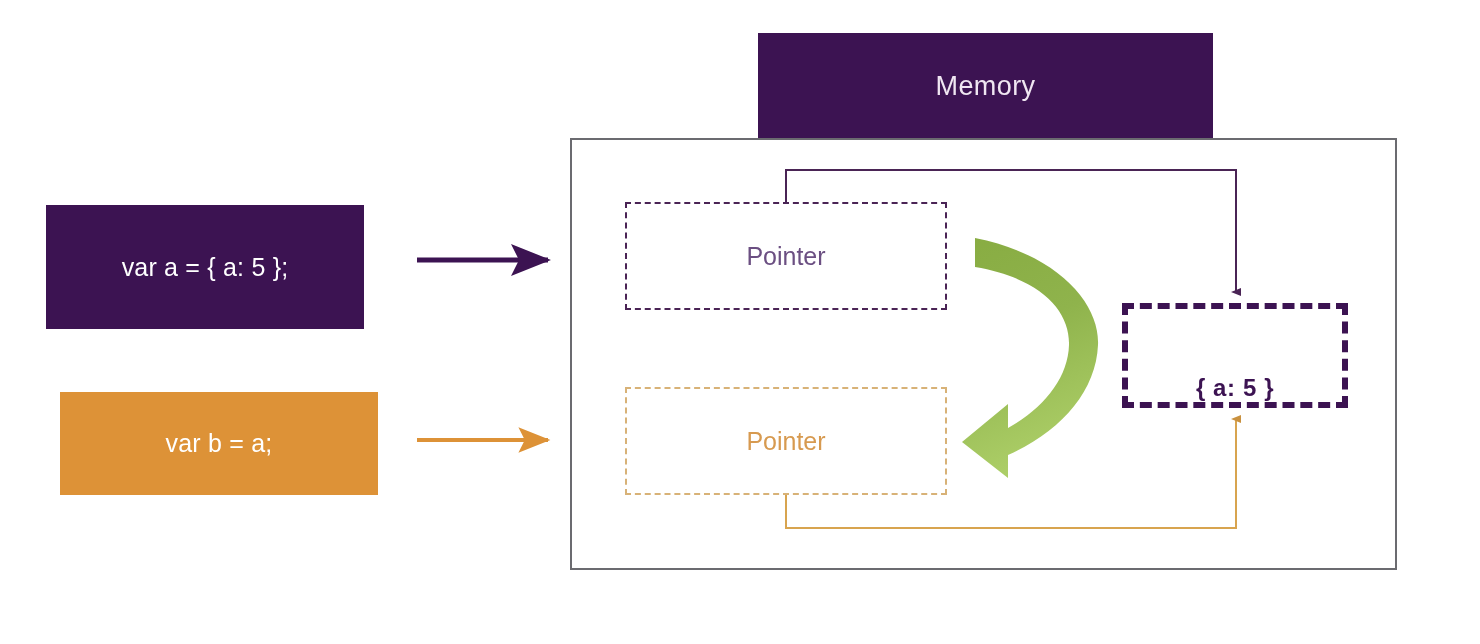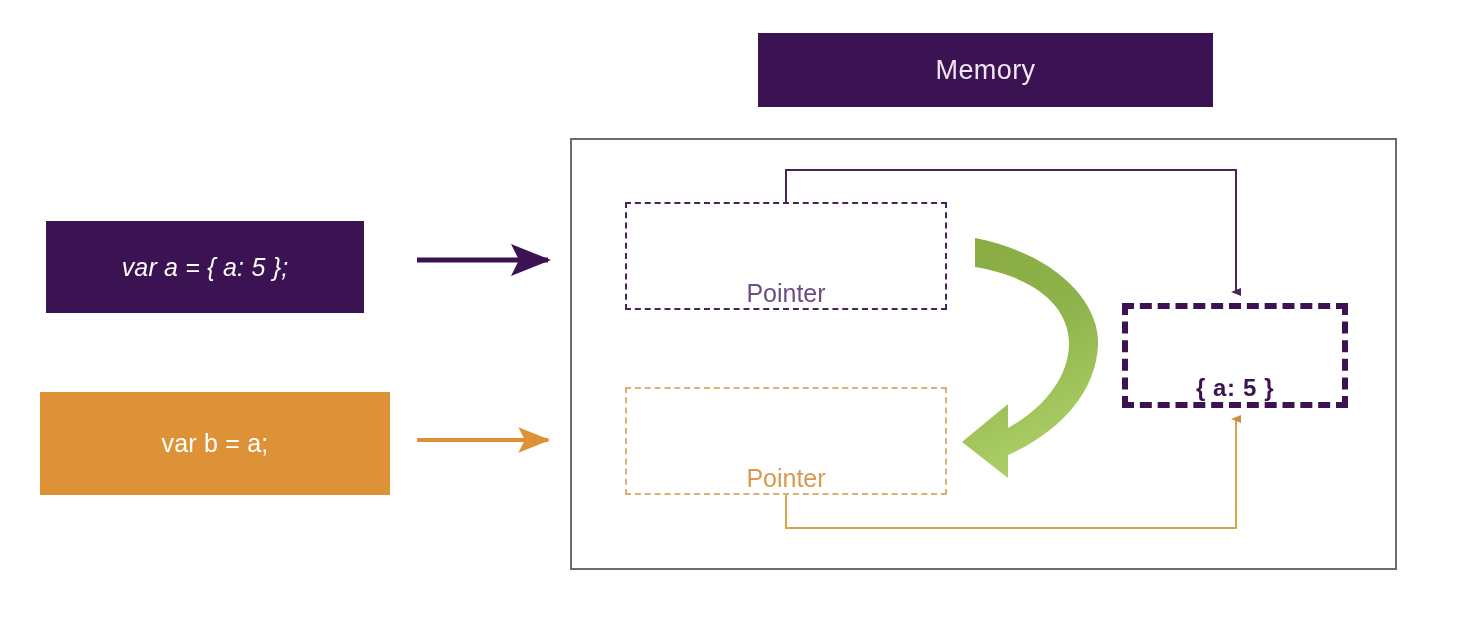--- a/index.html
+++ b/index.html
@@ -26,41 +26,40 @@
     display: flex;
     align-items: center;
     justify-content: center;
     box-sizing: border-box;
     font-size: 25px;
     letter-spacing: 0.2px;
     color: #ffffff;
   }
   #code-box-a {
     left: 46px;
-    top: 221px;
+    top: 205px;
     width: 318px;
-    height: 92px;
+    height: 124px;
     background: #3C1352;
-    font-style: italic;
   }
   #code-box-b {
-    left: 40px;
+    left: 60px;
     top: 392px;
-    width: 350px;
+    width: 318px;
     height: 103px;
     background: #DD9237;
   }
 
   
   #memory-header {
     position: absolute;
     left: 758px;
     top: 33px;
     width: 455px;
-    height: 74px;
+    height: 106px;
     background: #3C1352;
     display: flex;
     align-items: center;
     justify-content: center;
     box-sizing: border-box;
   }
   #memory-title {
     color: #F0E6F2;
     font-size: 27px;
     letter-spacing: 0.4px;
@@ -75,21 +74,21 @@
     height: 432px;
     border: 2px solid #6b6b70;
     background: #ffffff;
     box-sizing: border-box;
   }
 
   
   .pointer-box {
     position: absolute;
     display: flex;
-    align-items: flex-end;
+    align-items: center;
     justify-content: center;
     box-sizing: border-box;
     font-size: 25px;
     background: #ffffff;
   }
   #pointer-box-a {
     left: 625px;
     top: 202px;
     width: 322px;
     height: 108px;

